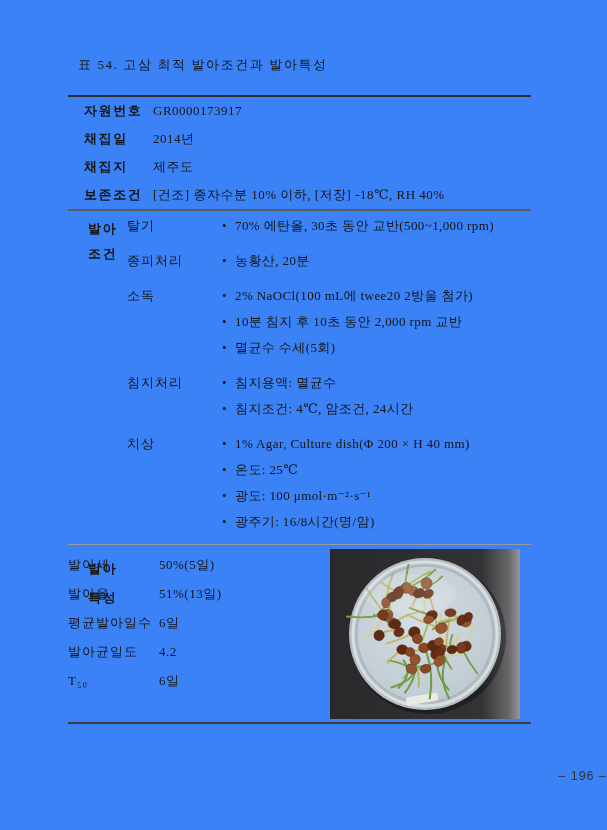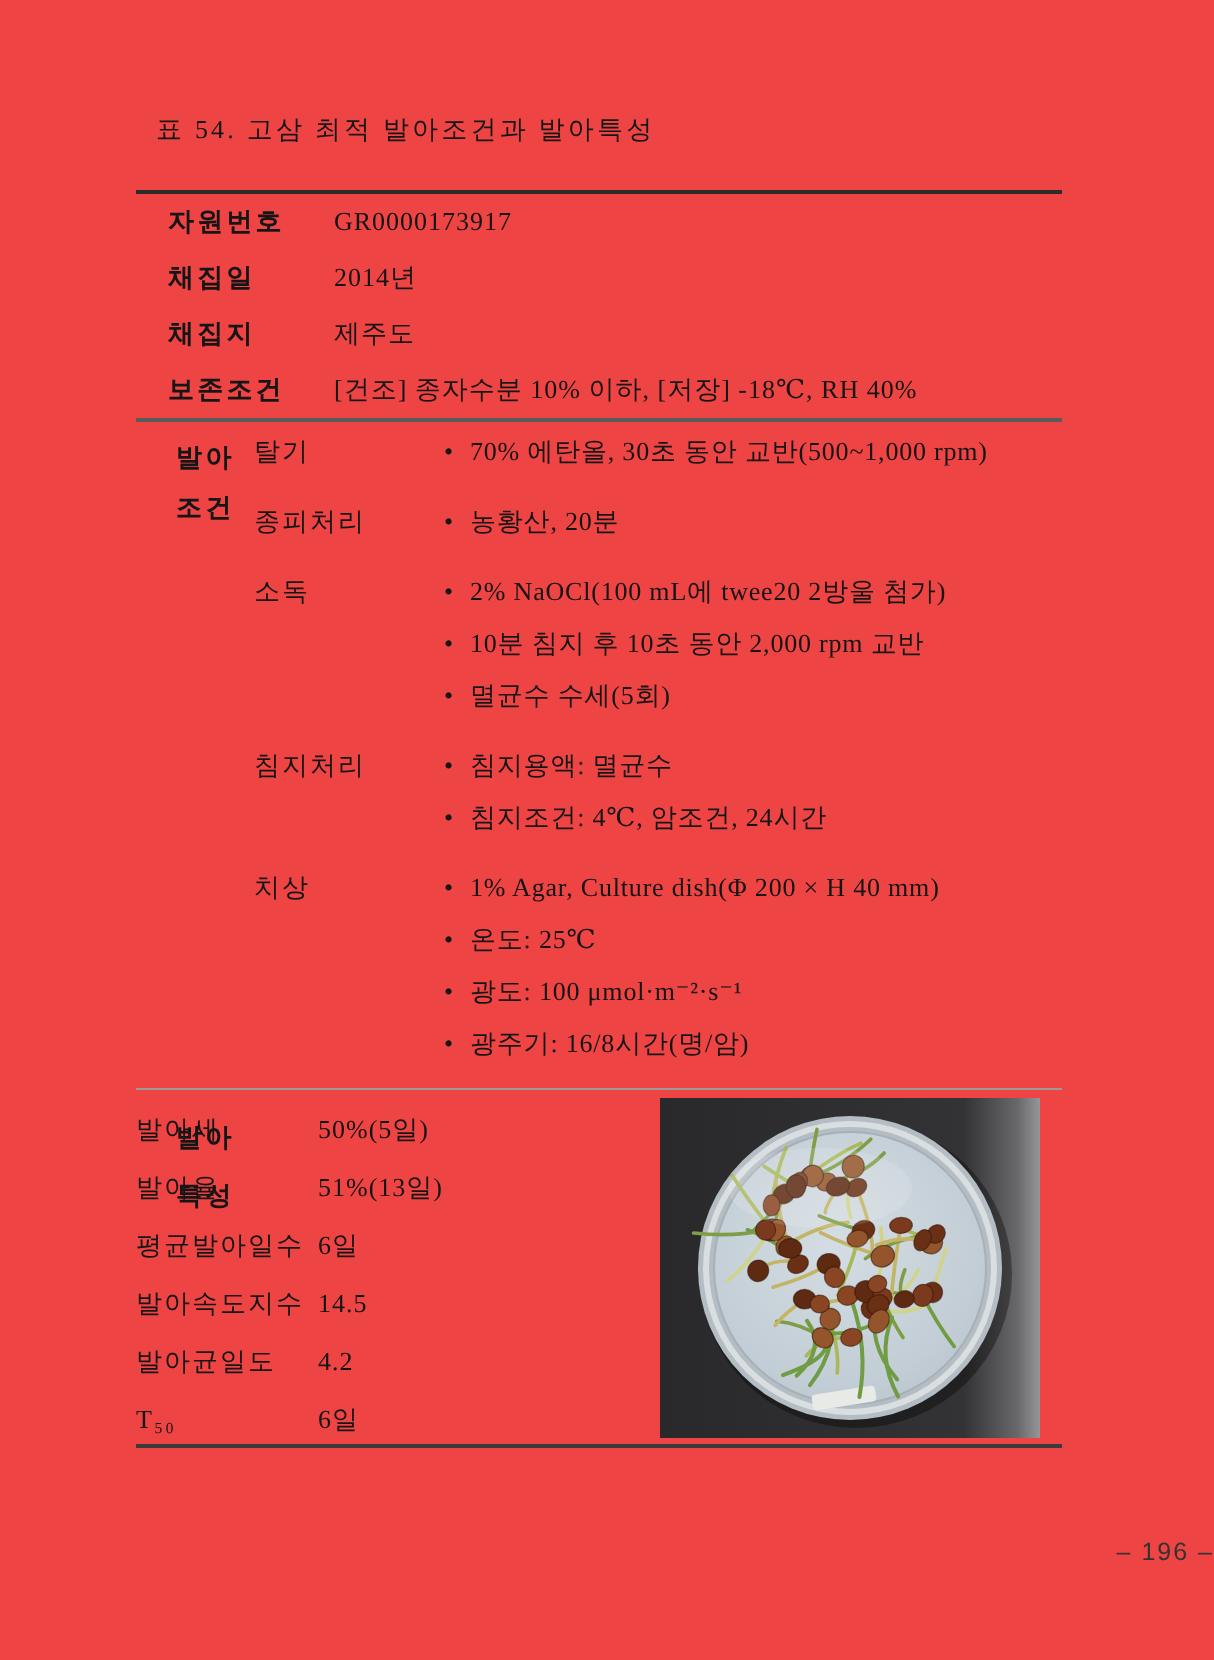--- a/index.html
+++ b/index.html
@@ -1,32 +1,32 @@
 <!DOCTYPE html>
 <html><head>
 <meta charset="utf-8">
 <style>
   html,body{margin:0;padding:0;background:#ffffff;}
   .page{
-    position:relative;width:607px;height:830px;background:#ef4444;overflow:hidden;
+    position:relative;width:607px;height:830px;background:#3b82f6;overflow:hidden;
     font-family:"Liberation Serif","DejaVu Serif",serif;color:#151515;
     font-size:13px;letter-spacing:.4px;
   }
   .caption{position:absolute;left:78px;top:56px;font-size:13px;letter-spacing:1.6px;}
   .tbl{position:absolute;left:68px;top:95px;width:463px;}
   .rule{height:0;border:0;margin:0;}
   .rule-top{border-top:2.2px solid #2b2b2b;}
   .rule-mid{border-top:2px solid #5a5a5a;}
   .rule-thin{border-top:1.5px solid #9a9a9a;}
   .rule-bottom{border-top:2px solid #3c3c3c;}
 
   
   .meta-row{height:28px;display:flex;align-items:center;}
   .meta-label{margin-left:16px;width:69px;font-weight:bold;letter-spacing:1.6px;flex:none;}
-  .meta-value{letter-spacing:.5px;margin-left:14px;}
+  .meta-value{letter-spacing:.5px;}
 
   
   .cond{position:relative;padding-top:2px;min-height:322px;}
   .sec-header{position:absolute;left:20px;top:5px;font-weight:bold;letter-spacing:1.8px;line-height:25px;}
   .sec-header div{white-space:nowrap;}
   .group{display:flex;margin-bottom:9px;}
   .group-label{margin-left:59px;width:95px;line-height:26px;letter-spacing:1px;flex:none;}
   .group-items{flex:1;}
   .item{display:flex;line-height:26px;}
   .bullet{width:13px;flex:none;}
@@ -192,24 +192,20 @@
           <div class="trait-row">
             <span class="trait-label">발아율</span>
             <span class="trait-value">51%(13일)</span>
           </div>
 
           <div class="trait-row">
             <span class="trait-label">평균발아일수</span>
             <span class="trait-value">6일</span>
           </div>
 
-          <div class="trait-row">
-            <span class="trait-label">발아속도지수</span>
-            <span class="trait-value">14.5</span>
-          </div>
 
           <div class="trait-row">
             <span class="trait-label">발아균일도</span>
             <span class="trait-value">4.2</span>
           </div>
 
           <div class="trait-row">
             <span class="trait-label">T₅₀</span>
             <span class="trait-value">6일</span>
           </div>

